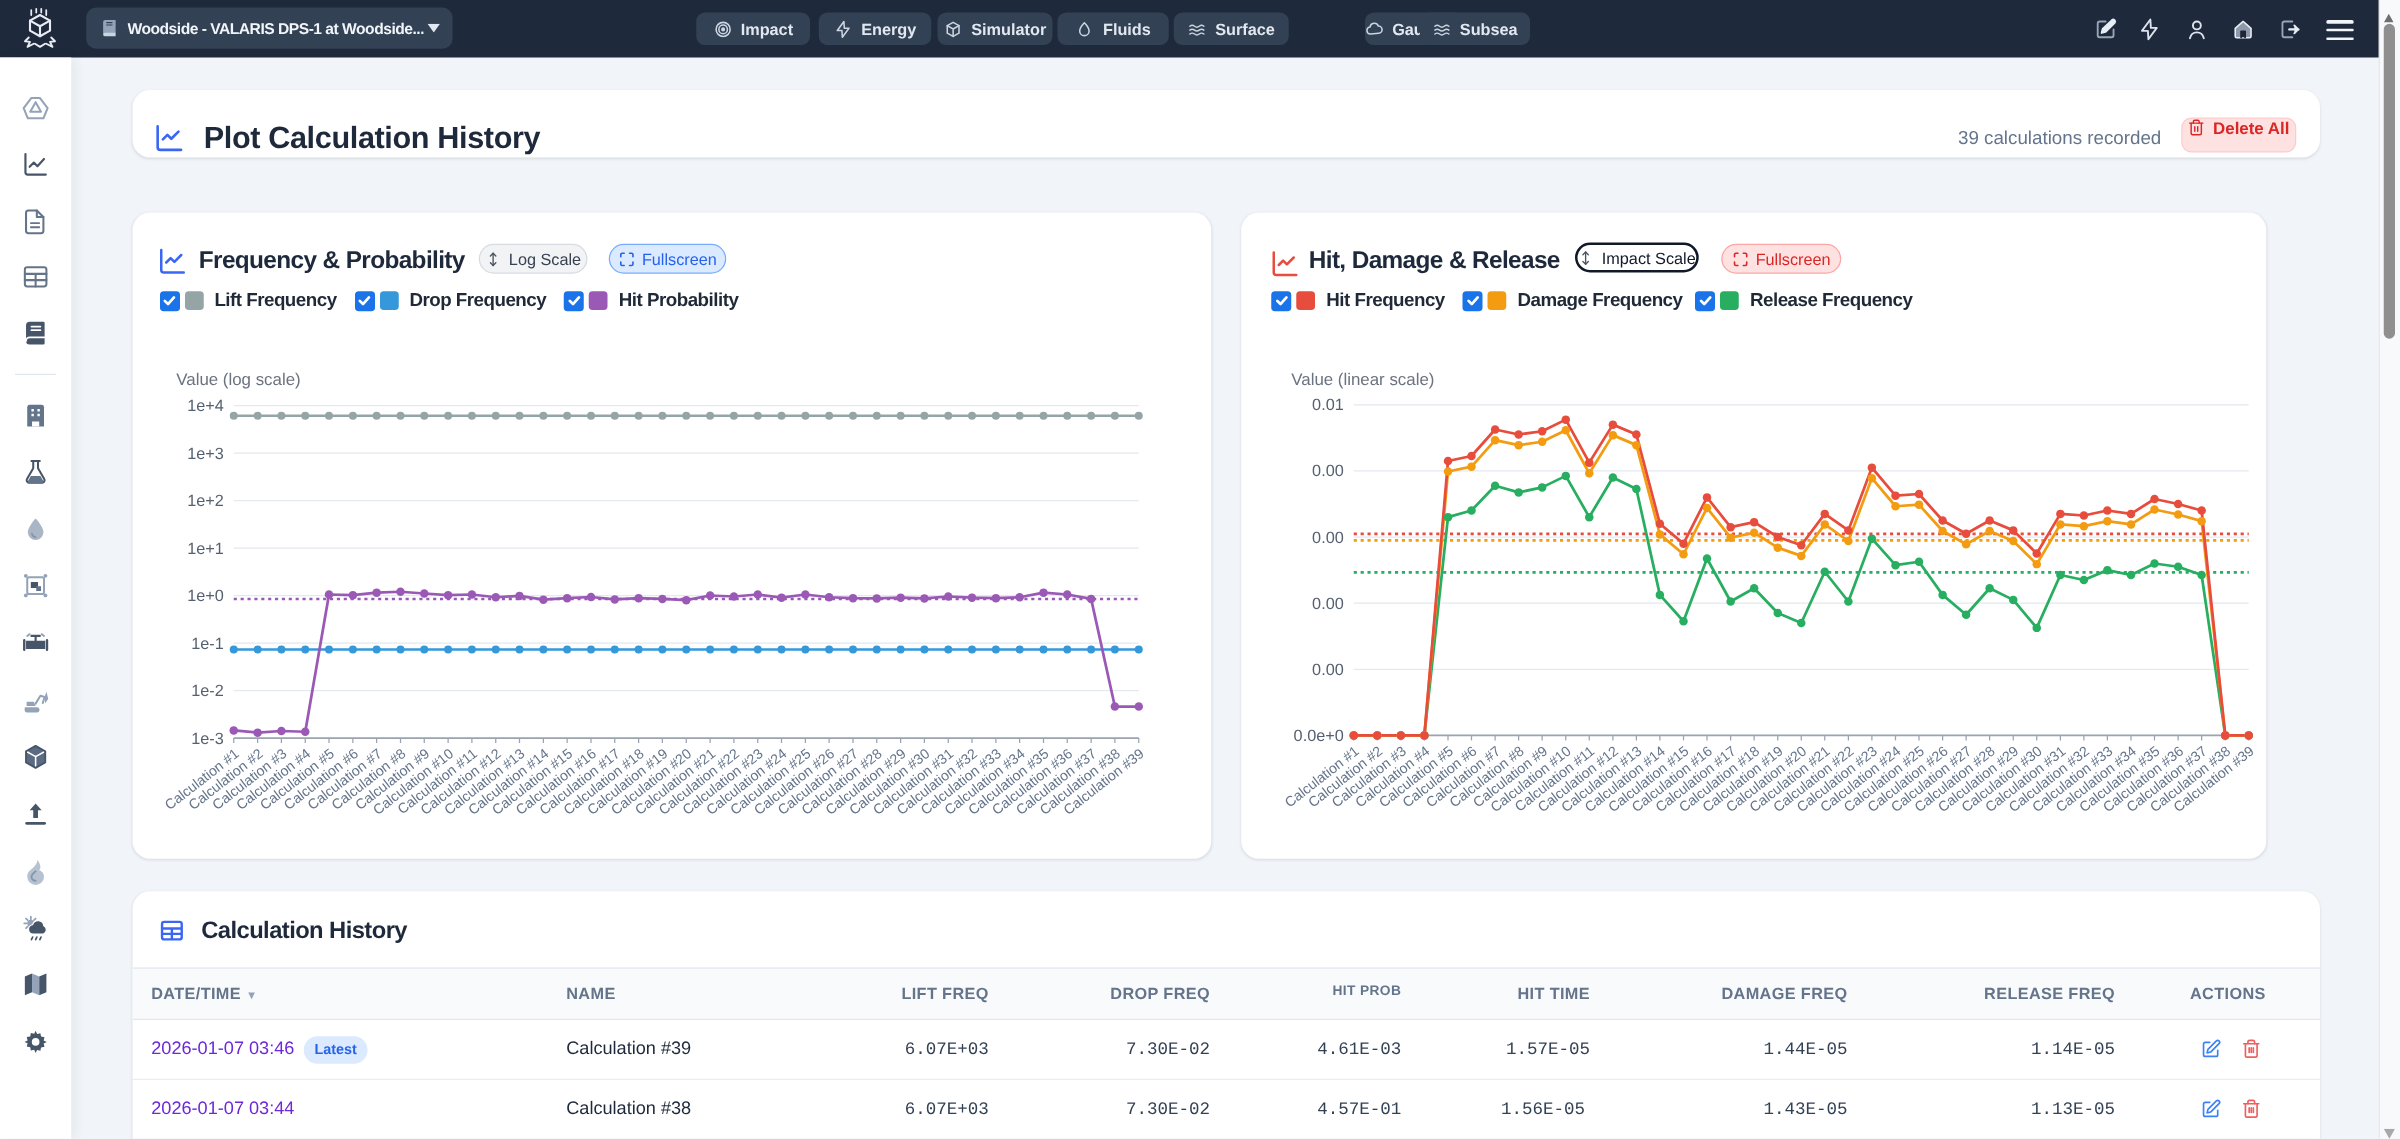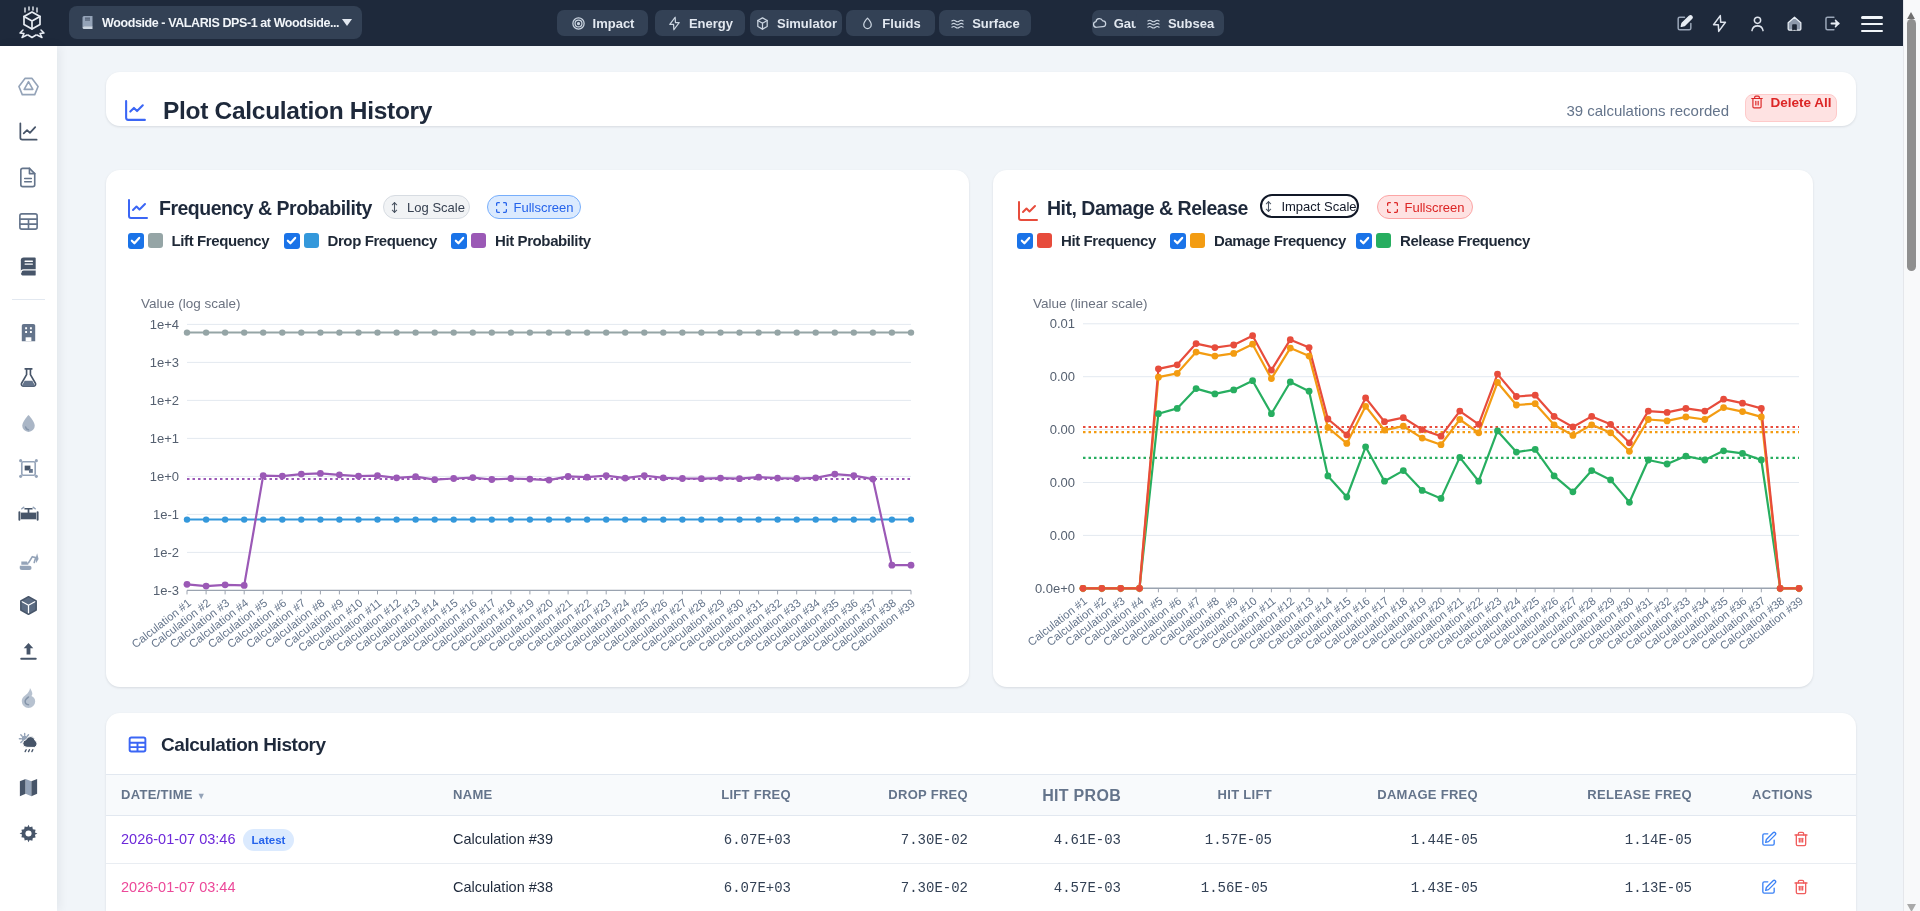--- a/index.html
+++ b/index.html
@@ -754,22 +754,22 @@
       <span style="position:absolute;right:0;white-space:nowrap"></span>
     </span>
     <span style="position:absolute;top:74px;font-size:13px;font-weight:700;color:#64748b;letter-spacing:0.3px;left:1166px;width:0;display:inline-block">
       <span style="position:absolute;right:0;white-space:nowrap"></span>
     </span>
     <span style="position:absolute;top:74px;font-size:13px;font-weight:700;color:#64748b;letter-spacing:0.3px;left:1372px;width:0;display:inline-block">
       <span style="position:absolute;right:0;white-space:nowrap"></span>
     </span>
     <span style="position:absolute;top:74px;font-size:13px;font-weight:700;color:#64748b;letter-spacing:0.3px;right:1065px">LIFT FREQ</span>
     <span style="position:absolute;top:74px;font-size:13px;font-weight:700;color:#64748b;letter-spacing:0.3px;right:888px">DROP FREQ</span>
-    <span style="position:absolute;top:74px;font-size:16px;font-weight:700;color:#64748b;letter-spacing:0.3px;right:735px">HIT PROB</span>
-    <span style="position:absolute;top:74px;font-size:13px;font-weight:700;color:#64748b;letter-spacing:0.3px;right:584px">HIT LIFT</span>
+    <span style="position:absolute;top:74px;font-size:11px;font-weight:700;color:#64748b;letter-spacing:0.3px;right:735px">HIT PROB</span>
+    <span style="position:absolute;top:74px;font-size:13px;font-weight:700;color:#64748b;letter-spacing:0.3px;right:584px">HIT TIME</span>
     <span style="position:absolute;top:74px;font-size:13px;font-weight:700;color:#64748b;letter-spacing:0.3px;right:378px">DAMAGE FREQ</span>
     <span style="position:absolute;top:74px;font-size:13px;font-weight:700;color:#64748b;letter-spacing:0.3px;right:164px">RELEASE FREQ</span>
     <span style="position:absolute;top:74px;font-size:13px;font-weight:700;color:#64748b;letter-spacing:0.3px;left:1646px">ACTIONS</span>
     <div class="abs" style="left:0;top:103px;width:1750px;height:48px;border-bottom:1px solid #e9edf2">
       <span class="abs" style="left:15px;top:15px;font-size:14.5px;color:#6d28d9">2026-01-07 03:46</span>
       <div class="abs" style="left:137px;top:13px;height:22px;padding:0 8.5px;background:#dbeafe;border-radius:11px;display:flex;align-items:center">
         <span style="font-size:11.5px;font-weight:700;color:#2563eb">Latest</span>
       </div>
       <span class="abs" style="left:347px;top:15px;font-size:14.5px;color:#1e293b">Calculation #39</span>
       <span class="num abs" style="right:1065px;top:16px">6.07E+03</span>
@@ -785,25 +785,25 @@
       <div class="abs" style="left:1687px;top:15px"><svg width="16" height="16" viewBox="0 0 24 24" fill="none" stroke="#f05e5e" stroke-width="2" stroke-linecap="round" stroke-linejoin="round">
           <path d="M3 6h18"></path>
           <path d="M19 6v14a2 2 0 0 1-2 2H7a2 2 0 0 1-2-2V6"></path>
           <path d="M8 6V4a2 2 0 0 1 2-2h4a2 2 0 0 1 2 2v2"></path>
           <line x1="9.5" y1="11" x2="9.5" y2="16.5"></line>
           <line x1="12" y1="11" x2="12" y2="16.5"></line>
           <line x1="14.5" y1="11" x2="14.5" y2="16.5"></line>
         </svg></div>
     </div>
     <div class="abs" style="left:0;top:151px;width:1750px;height:48px;border-bottom:1px solid #e9edf2">
-      <span class="abs" style="left:15px;top:15px;font-size:14.5px;color:#ec4899">2026-01-07 03:44</span>
+      <span class="abs" style="left:15px;top:15px;font-size:14.5px;color:#6d28d9">2026-01-07 03:44</span>
       <span class="abs" style="left:347px;top:15px;font-size:14.5px;color:#1e293b">Calculation #38</span>
       <span class="num abs" style="right:1065px;top:16px">6.07E+03</span>
       <span class="num abs" style="right:888px;top:16px">7.30E-02</span>
-      <span class="num abs" style="right:735px;top:16px">4.57E-03</span>
+      <span class="num abs" style="right:735px;top:16px">4.57E-01</span>
       <span class="num abs" style="right:588px;top:16px">1.56E-05</span>
       <span class="num abs" style="right:378px;top:16px">1.43E-05</span>
       <span class="num abs" style="right:164px;top:16px">1.13E-05</span>
       <div class="abs" style="left:1654px;top:15px"><svg width="17" height="17" viewBox="0 0 24 24" fill="none" stroke="#3b82f6" stroke-width="1.9" stroke-linecap="round" stroke-linejoin="round">
           <path d="M11 4H6a2 2 0 0 0-2 2v12a2 2 0 0 0 2 2h12a2 2 0 0 0 2-2v-5"></path>
           <path d="M18.5 2.5a2.1 2.1 0 0 1 3 3L12 15l-4 1 1-4Z"></path>
         </svg></div>
       <div class="abs" style="left:1687px;top:15px"><svg width="16" height="16" viewBox="0 0 24 24" fill="none" stroke="#f05e5e" stroke-width="2" stroke-linecap="round" stroke-linejoin="round">
           <path d="M3 6h18"></path>
           <path d="M19 6v14a2 2 0 0 1-2 2H7a2 2 0 0 1-2-2V6"></path>

